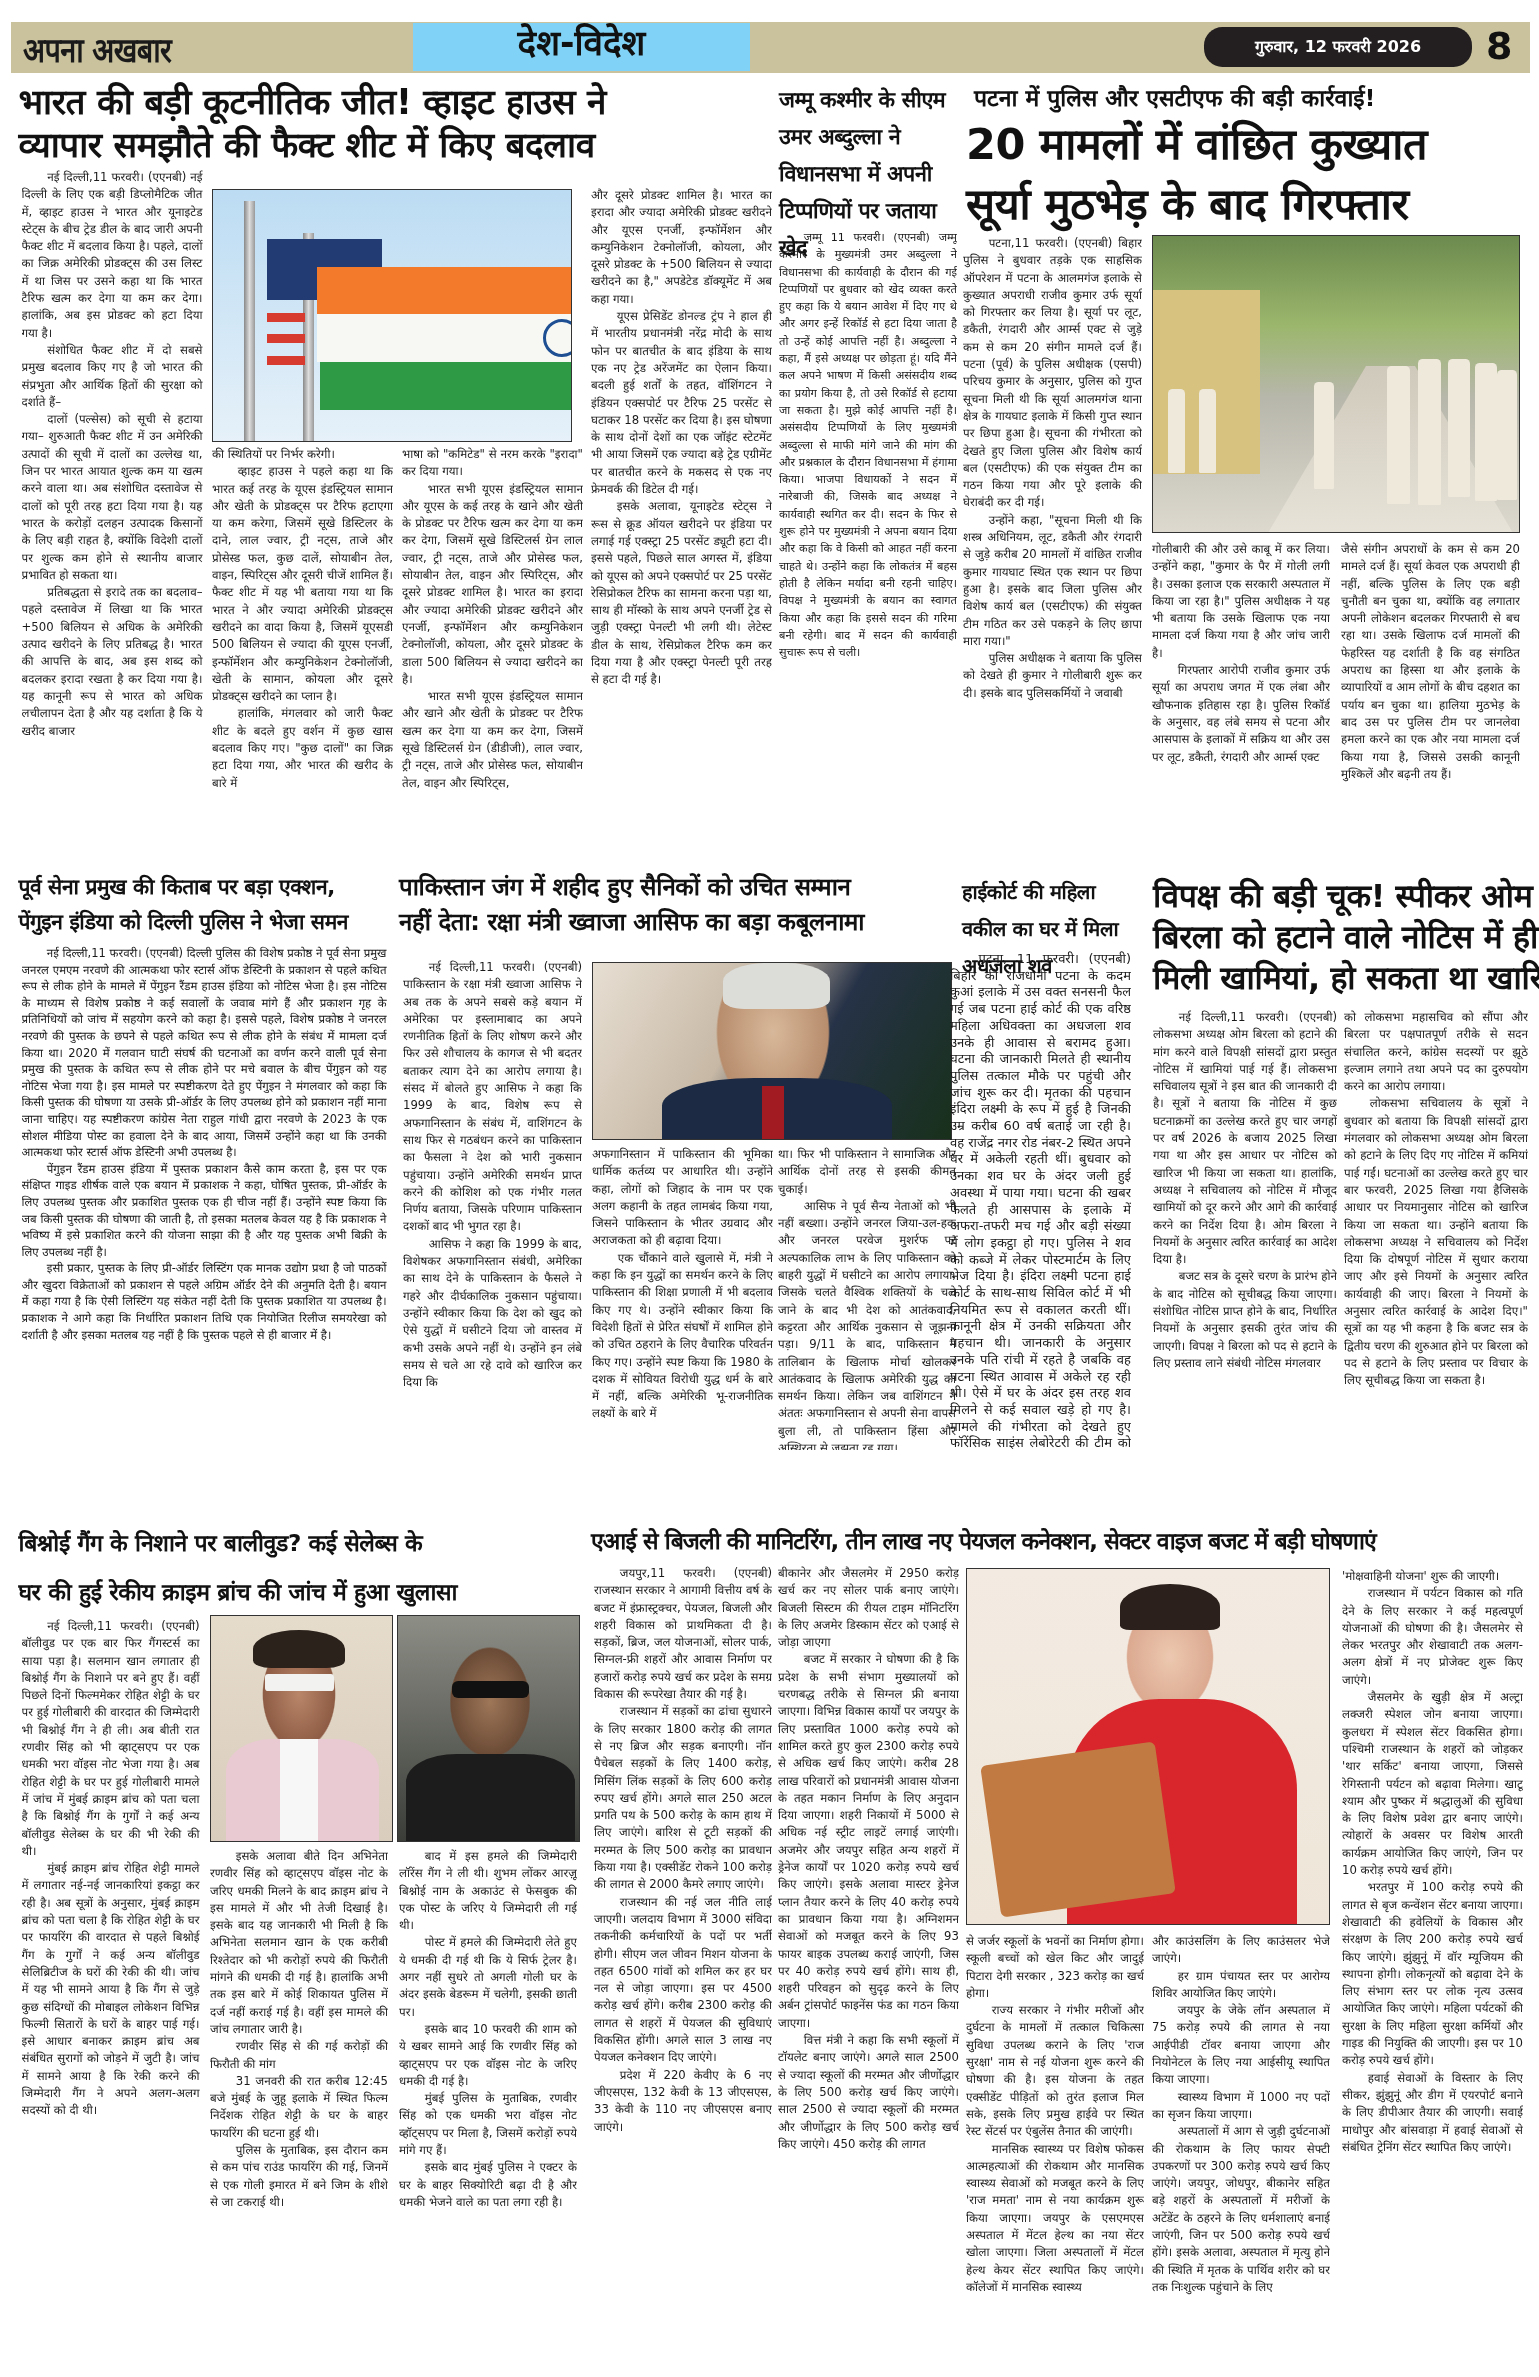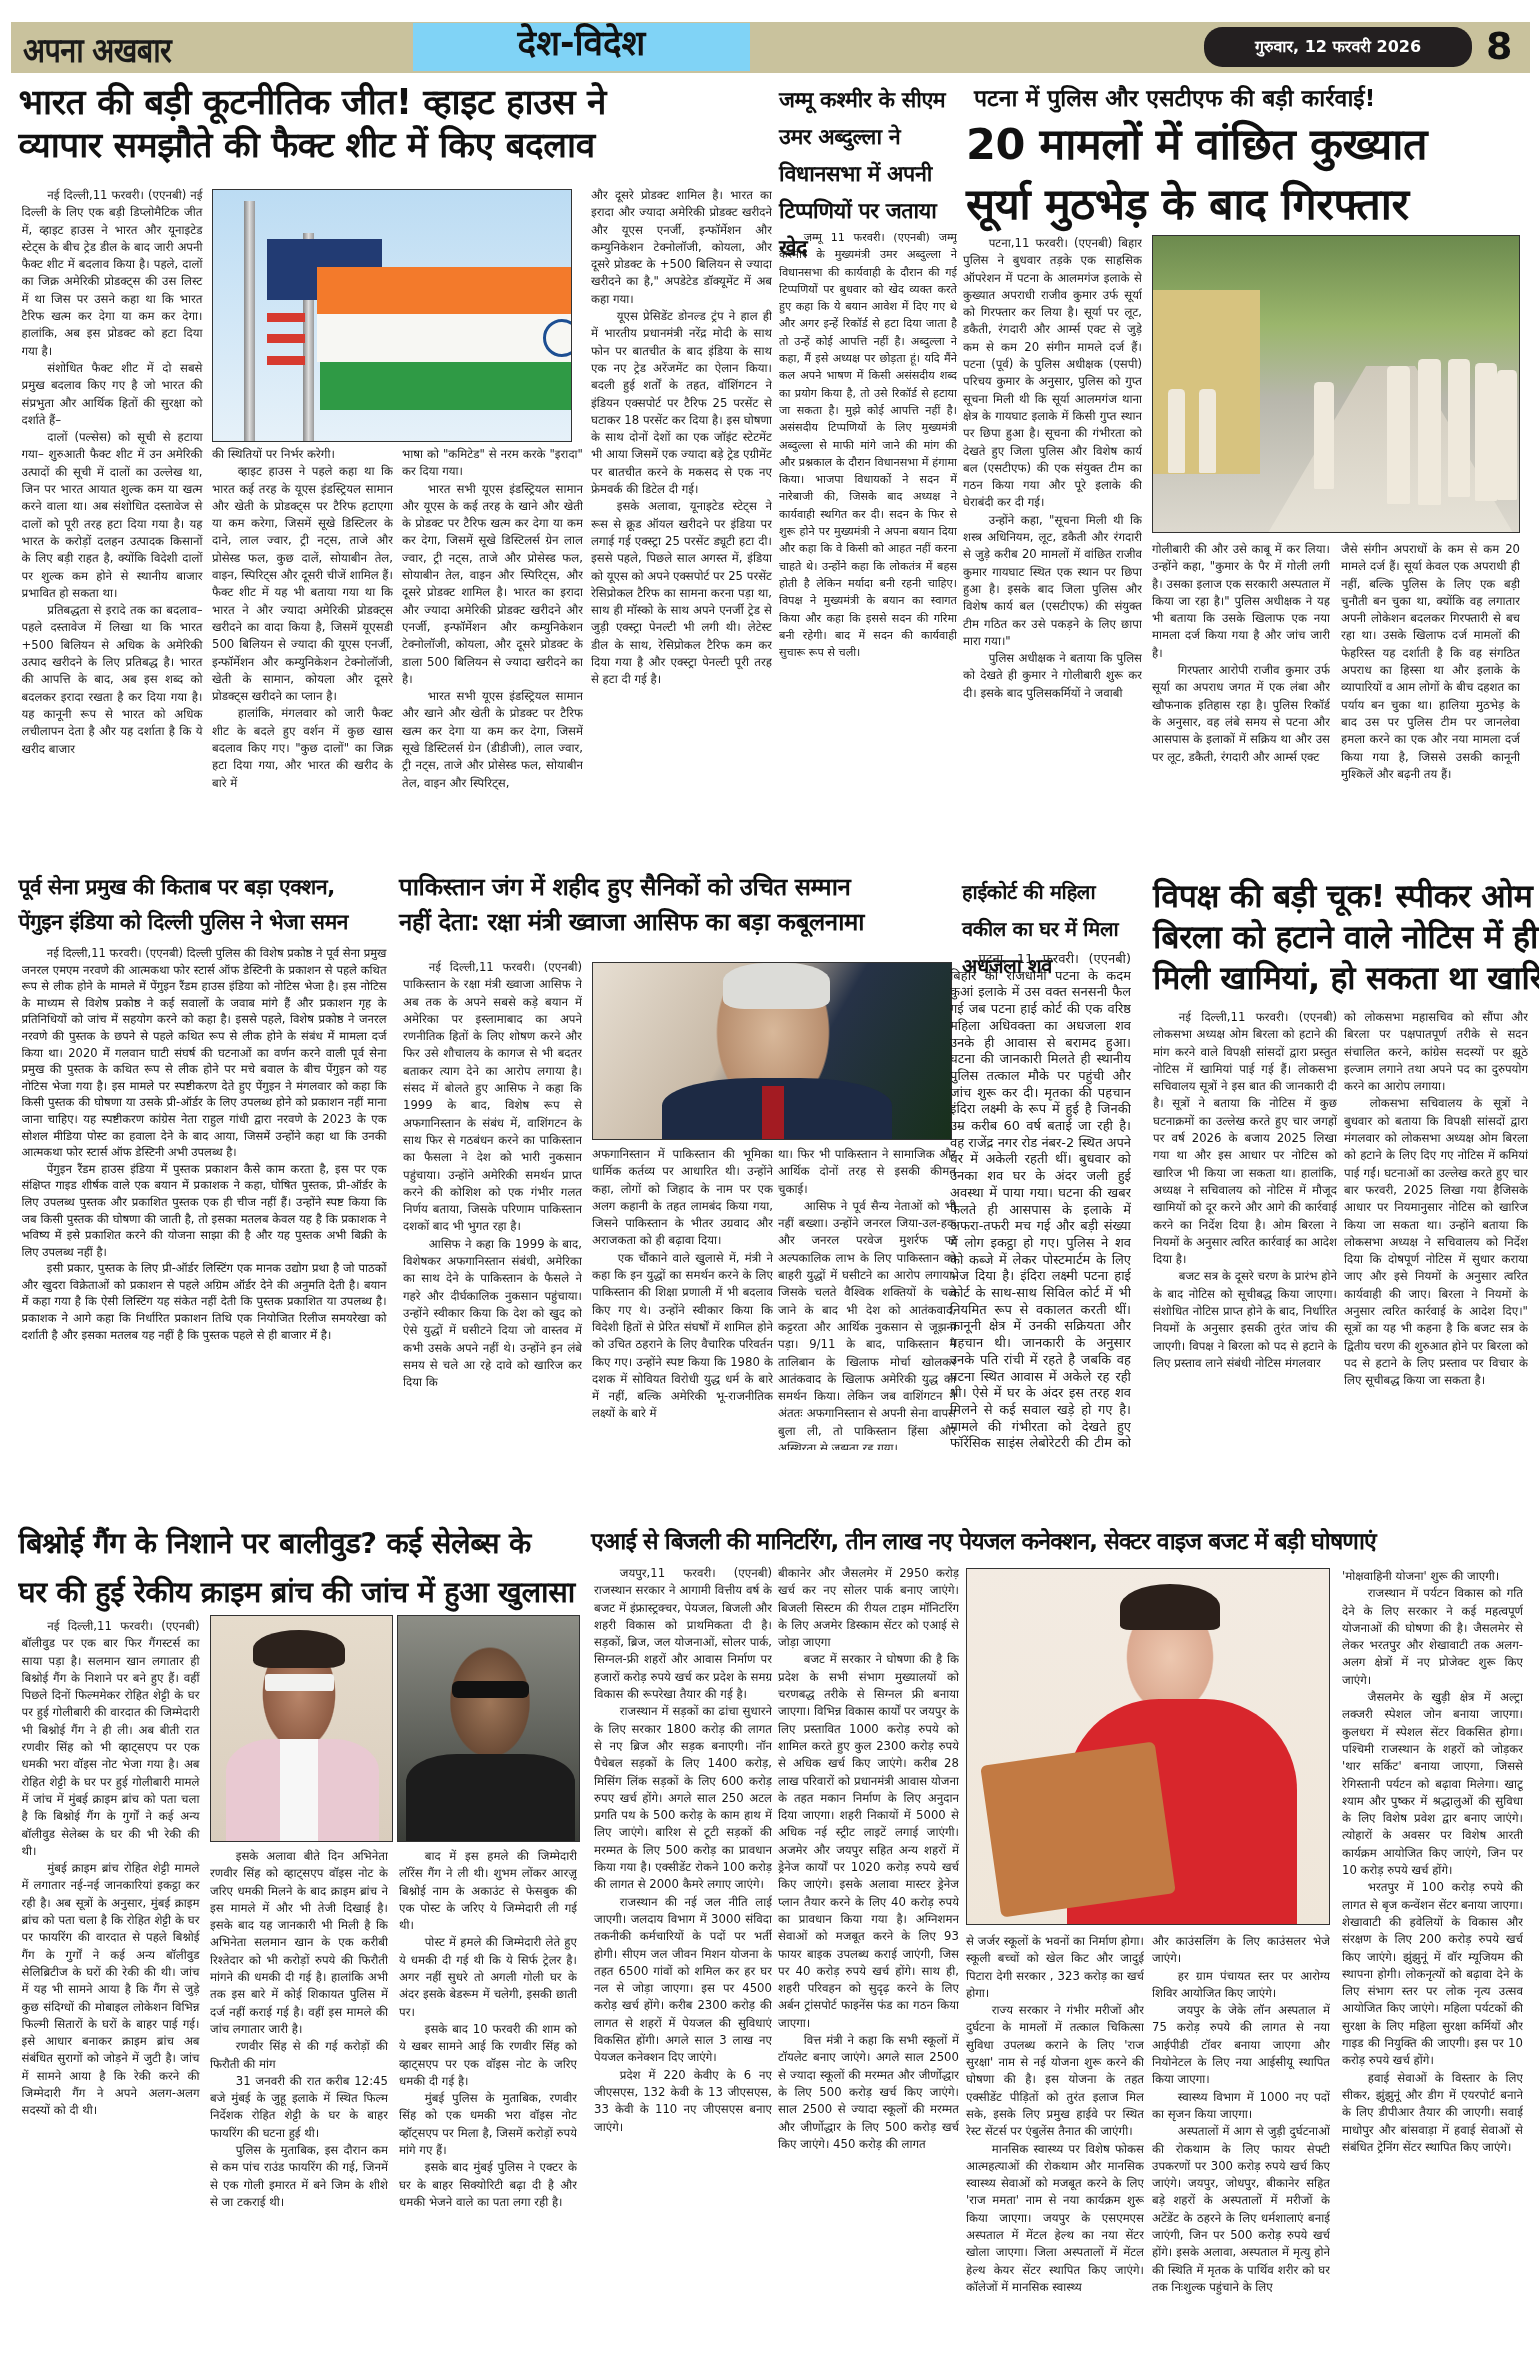--- a/index.html
+++ b/index.html
@@ -43,21 +43,21 @@
 <div class="abs mast-name">अपना अखबार</div>
 <div class="abs mast-section">देश-विदेश</div>
 <div class="abs mast-date">गुरुवार, 12 फरवरी 2026</div>
 <div class="abs mast-page">8</div>
 
 <div class="abs hl" style="left:18.4px;top:81px;width:759px;font-size:35px;">
   <div style="white-space:nowrap;">भारत की बड़ी कूटनीतिक जीत! व्हाइट हाउस ने</div>
   <div style="white-space:nowrap;">व्यापार समझौते की फैक्ट शीट में किए बदलाव</div>
 </div>
 
-<div class="abs body-text" style="left:21.5px;top:187px;width:181px;height:681px;">
+<div class="abs body-text" style="left:21.5px;top:169px;width:181px;height:681px;">
   <p>नई दिल्ली,11 फरवरी। (एएनबी) नई दिल्ली के लिए एक बड़ी डिप्लोमैटिक जीत में, व्हाइट हाउस ने भारत और यूनाइटेड स्टेट्स के बीच ट्रेड डील के बाद जारी अपनी फैक्ट शीट में बदलाव किया है। पहले, दालों का जिक्र अमेरिकी प्रोडक्ट्स की उस लिस्ट में था जिस पर उसने कहा था कि भारत टैरिफ खत्म कर देगा या कम कर देगा। हालांकि, अब इस प्रोडक्ट को हटा दिया गया है।</p>
   <p>संशोधित फैक्ट शीट में दो सबसे प्रमुख बदलाव किए गए है जो भारत की संप्रभुता और आर्थिक हितों की सुरक्षा को दर्शाते हैं–</p>
   <p>दालों (पल्सेस) को सूची से हटाया गया– शुरुआती फैक्ट शीट में उन अमेरिकी उत्पादों की सूची में दालों का उल्लेख था, जिन पर भारत आयात शुल्क कम या खत्म करने वाला था। अब संशोधित दस्तावेज से दालों को पूरी तरह हटा दिया गया है। यह भारत के करोड़ों दलहन उत्पादक किसानों के लिए बड़ी राहत है, क्योंकि विदेशी दालों पर शुल्क कम होने से स्थानीय बाजार प्रभावित हो सकता था।</p>
   <p>प्रतिबद्धता से इरादे तक का बदलाव– पहले दस्तावेज में लिखा था कि भारत +500 बिलियन से अधिक के अमेरिकी उत्पाद खरीदने के लिए प्रतिबद्ध है। भारत की आपत्ति के बाद, अब इस शब्द को बदलकर इरादा रखता है कर दिया गया है। यह कानूनी रूप से भारत को अधिक लचीलापन देता है और यह दर्शाता है कि ये खरीद बाजार</p>
 </div>
 
 <div class="abs photo flag-photo" style="left:212px;top:189px;width:360px;height:253px;">
   <div class="pole" style="left:31px;top:10.7px;width:10.7px;height:242px;"></div>
   <div class="pole" style="left:90px;top:43px;width:10.7px;height:210px;"></div>
   <div class="us-canton" style="left:54px;top:49px;width:115px;height:61px;"></div>
@@ -166,21 +166,21 @@
 </div>
 <div class="abs body-text" style="left:1153px;top:1009px;width:184px;height:440px;">
   <p>नई दिल्ली,11 फरवरी। (एएनबी) लोकसभा अध्यक्ष ओम बिरला को हटाने की मांग करने वाले विपक्षी सांसदों द्वारा प्रस्तुत नोटिस में खामियां पाई गई हैं। लोकसभा सचिवालय सूत्रों ने इस बात की जानकारी दी है। सूत्रों ने बताया कि नोटिस में कुछ घटनाक्रमों का उल्लेख करते हुए चार जगहों पर वर्ष 2026 के बजाय 2025 लिखा गया था और इस आधार पर नोटिस को खारिज भी किया जा सकता था। हालांकि, अध्यक्ष ने सचिवालय को नोटिस में मौजूद खामियों को दूर करने और आगे की कार्रवाई करने का निर्देश दिया है। ओम बिरला ने नियमों के अनुसार त्वरित कार्रवाई का आदेश दिया है।</p>
   <p>बजट सत्र के दूसरे चरण के प्रारंभ होने के बाद नोटिस को सूचीबद्ध किया जाएगा। संशोधित नोटिस प्राप्त होने के बाद, निर्धारित नियमों के अनुसार इसकी तुरंत जांच की जाएगी। विपक्ष ने बिरला को पद से हटाने के लिए प्रस्ताव लाने संबंधी नोटिस मंगलवार</p>
 </div>
 <div class="abs body-text" style="left:1344px;top:1009px;width:184px;height:440px;">
   <p style="text-indent:0">को लोकसभा महासचिव को सौंपा और बिरला पर पक्षपातपूर्ण तरीके से सदन संचालित करने, कांग्रेस सदस्यों पर झूठे इल्जाम लगाने तथा अपने पद का दुरुपयोग करने का आरोप लगाया।</p>
   <p>लोकसभा सचिवालय के सूत्रों ने बुधवार को बताया कि विपक्षी सांसदों द्वारा मंगलवार को लोकसभा अध्यक्ष ओम बिरला को हटाने के लिए दिए गए नोटिस में कमियां पाई गईं। घटनाओं का उल्लेख करते हुए चार बार फरवरी, 2025 लिखा गया हैजिसके आधार पर नियमानुसार नोटिस को खारिज किया जा सकता था। उन्होंने बताया कि लोकसभा अध्यक्ष ने सचिवालय को निर्देश दिया कि दोषपूर्ण नोटिस में सुधार कराया जाए और इसे नियमों के अनुसार त्वरित कार्यवाही की जाए। बिरला ने नियमों के अनुसार त्वरित कार्रवाई के आदेश दिए।" सूत्रों का यह भी कहना है कि बजट सत्र के द्वितीय चरण की शुरुआत होने पर बिरला को पद से हटाने के लिए प्रस्ताव पर विचार के लिए सूचीबद्ध किया जा सकता है।</p>
 </div>
 
-<div class="abs hl" style="left:18.4px;top:1519px;width:568px;font-size:29px;line-height:49px;">
+<div class="abs hl" style="left:18.4px;top:1519px;width:568px;font-size:23px;line-height:49px;">
   <div style="white-space:nowrap;">बिश्नोई गैंग के निशाने पर बालीवुड? कई सेलेब्स के</div>
   <div style="white-space:nowrap;">घर की हुई रेकीय क्राइम ब्रांच की जांच में हुआ खुलासा</div>
 </div>
 <div class="abs body-text" style="left:21.5px;top:1618px;width:178px;height:759px;">
   <p>नई दिल्ली,11 फरवरी। (एएनबी) बॉलीवुड पर एक बार फिर गैंगस्टर्स का साया पड़ा है। सलमान खान लगातार ही बिश्नोई गैंग के निशाने पर बने हुए हैं। वहीं पिछले दिनों फिल्ममेकर रोहित शेट्टी के घर पर हुई गोलीबारी की वारदात की जिम्मेदारी भी बिश्नोई गैंग ने ही ली। अब बीती रात रणवीर सिंह को भी व्हाट्सएप पर एक धमकी भरा वॉइस नोट भेजा गया है। अब रोहित शेट्टी के घर पर हुई गोलीबारी मामले में जांच में मुंबई क्राइम ब्रांच को पता चला है कि बिश्नोई गैंग के गुर्गों ने कई अन्य बॉलीवुड सेलेब्स के घर की भी रेकी की थी।</p>
   <p>मुंबई क्राइम ब्रांच रोहित शेट्टी मामले में लगातार नई-नई जानकारियां इकट्ठा कर रही है। अब सूत्रों के अनुसार, मुंबई क्राइम ब्रांच को पता चला है कि रोहित शेट्टी के घर पर फायरिंग की वारदात से पहले बिश्नोई गैंग के गुर्गों ने कई अन्य बॉलीवुड सेलिब्रिटीज के घरों की रेकी की थी। जांच में यह भी सामने आया है कि गैंग से जुड़े कुछ संदिग्धों की मोबाइल लोकेशन विभिन्न फिल्मी सितारों के घरों के बाहर पाई गई। इसे आधार बनाकर क्राइम ब्रांच अब संबंधित सुरागों को जोड़ने में जुटी है। जांच में सामने आया है कि रेकी करने की जिम्मेदारी गैंग ने अपने अलग-अलग सदस्यों को दी थी।</p>
 </div>
 <div class="abs photo ranveer" style="left:210px;top:1615px;width:183px;height:227px;">
   <div style="position:absolute;left:46px;top:15.3px;width:84px;height:115px;background:radial-gradient(ellipse at 50% 55%, #b9866a 0%, #8e5c44 60%, transparent 62%);"></div>
   <div style="position:absolute;left:42px;top:14px;width:92px;height:38px;background:#2c221c;border-radius:50% 50% 20% 20%;"></div>

